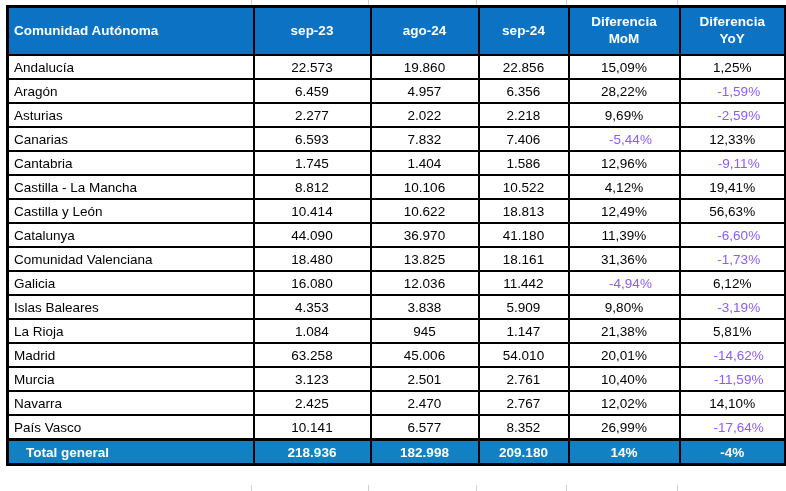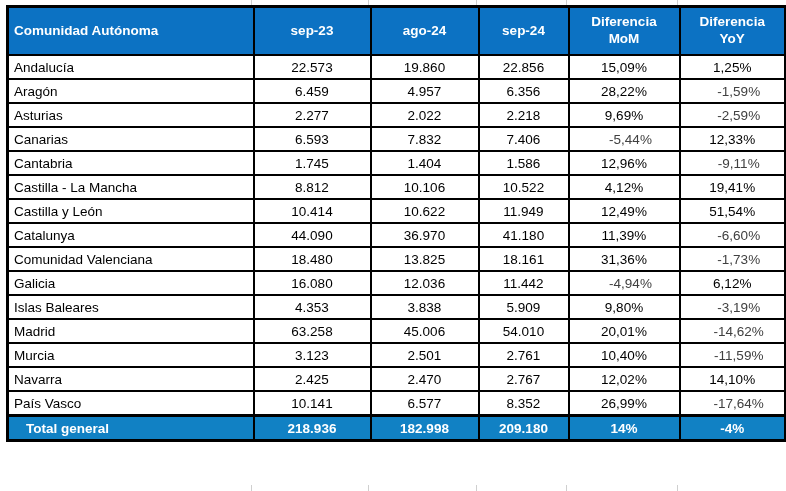--- a/index.html
+++ b/index.html
@@ -49,21 +49,21 @@
     height: 46px;
     text-align: center;
     white-space: normal;
     line-height: 1.25;
   }
   thead th.name-col { text-align: left; padding-left: 5px; }
   thead th .hdr-line2 { display: block; }
   tbody td { height: 22px; background: #ffffff; }
   td.name { text-align: left; padding-left: 5px; }
   td.num, td.pct { text-align: center; }
-  tbody td.pct.neg { color: #404040; padding-left: 17px; }
+  tbody td.pct.neg { color: #8b5cf6; padding-left: 17px; }
   tfoot td {
     background: #1181c4;
     color: #ffffff;
     font-weight: bold;
     height: 22px;
     text-align: center;
     border-top: 3px solid #000000;
   }
   tfoot td.name { text-align: left; padding-left: 17px; }
 </style>
@@ -163,23 +163,23 @@
           <td class="num">8.812</td>
           <td class="num">10.106</td>
           <td class="num">10.522</td>
           <td class="pct">4,12%</td>
           <td class="pct">19,41%</td>
         </tr>
         <tr>
           <td class="name">Castilla y León</td>
           <td class="num">10.414</td>
           <td class="num">10.622</td>
-          <td class="num">11.949</td>
+          <td class="num">18.813</td>
           <td class="pct">12,49%</td>
-          <td class="pct">51,54%</td>
+          <td class="pct">56,63%</td>
         </tr>
         <tr>
           <td class="name">Catalunya</td>
           <td class="num">44.090</td>
           <td class="num">36.970</td>
           <td class="num">41.180</td>
           <td class="pct">11,39%</td>
           <td class="pct neg">-6,60%</td>
         </tr>
         <tr>
@@ -198,20 +198,28 @@
           <td class="pct neg">-4,94%</td>
           <td class="pct">6,12%</td>
         </tr>
         <tr>
           <td class="name">Islas Baleares</td>
           <td class="num">4.353</td>
           <td class="num">3.838</td>
           <td class="num">5.909</td>
           <td class="pct">9,80%</td>
           <td class="pct neg">-3,19%</td>
+        </tr>
+        <tr>
+          <td class="name">La Rioja</td>
+          <td class="num">1.084</td>
+          <td class="num">945</td>
+          <td class="num">1.147</td>
+          <td class="pct">21,38%</td>
+          <td class="pct">5,81%</td>
         </tr>
         <tr>
           <td class="name">Madrid</td>
           <td class="num">63.258</td>
           <td class="num">45.006</td>
           <td class="num">54.010</td>
           <td class="pct">20,01%</td>
           <td class="pct neg">-14,62%</td>
         </tr>
         <tr>

